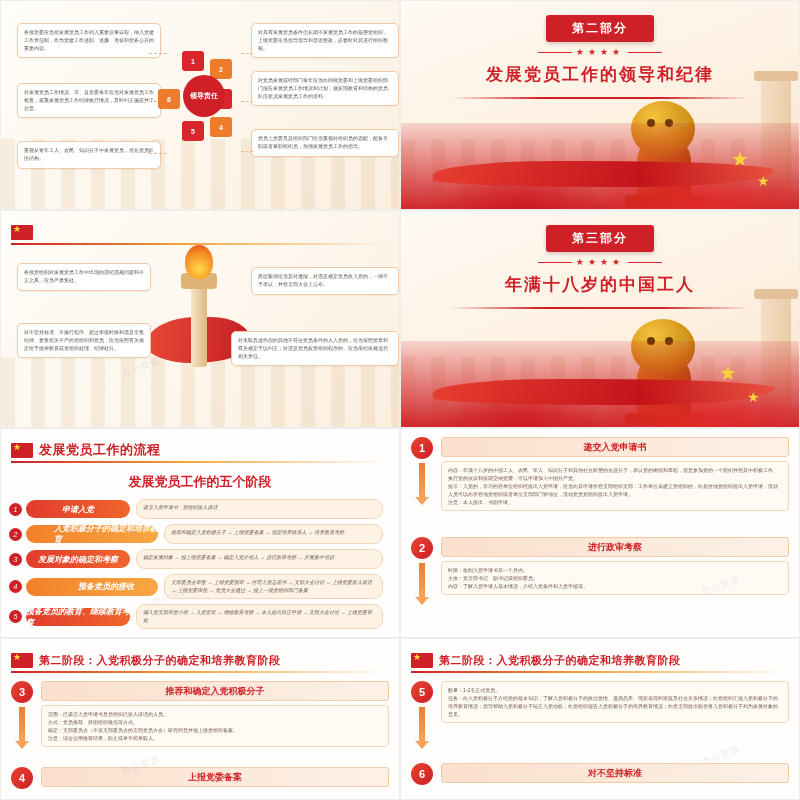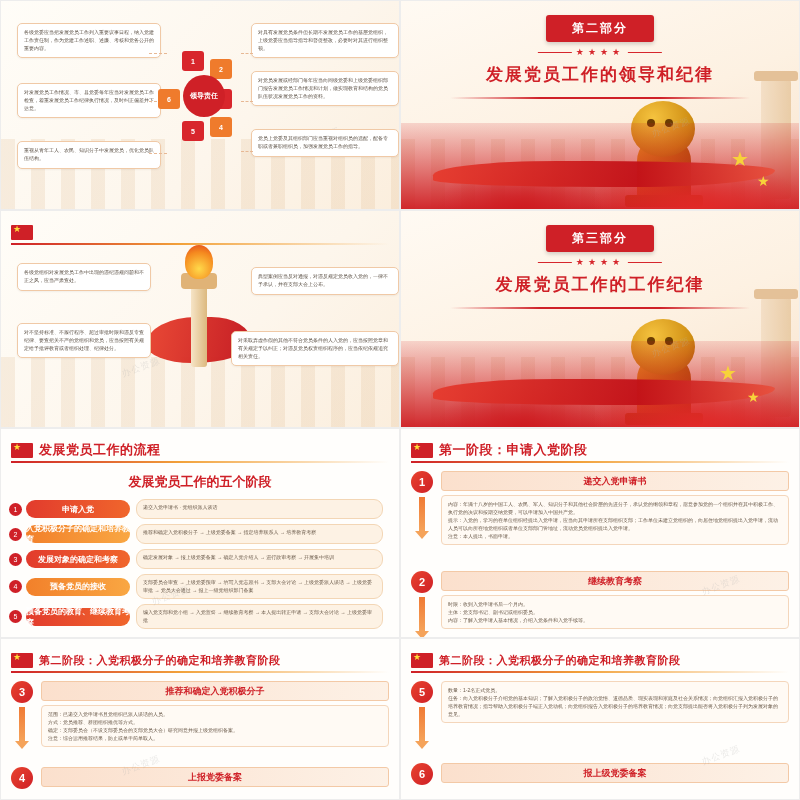--- a/index.html
+++ b/index.html
@@ -56,24 +56,24 @@
 
   
   .torch{position:absolute;left:150px;top:36px;width:96px;height:120px;}
   .torch .stick{position:absolute;left:40px;top:36px;width:16px;height:84px;background:linear-gradient(90deg,#f6e4c6,#dcb97f);border-radius:3px;}
   .torch .cup{position:absolute;left:30px;top:26px;width:36px;height:16px;background:#e0b377;border-radius:4px;}
   .torch .flame{position:absolute;left:34px;top:-2px;width:28px;height:34px;background:radial-gradient(circle at 50% 70%,#ffd94a,#f58a1f 60%,#e2431c);border-radius:50% 50% 45% 45%;}
   .torch .rib{position:absolute;left:-4px;top:70px;width:104px;height:46px;background:linear-gradient(100deg,#e8402c,#c2121a);border-radius:50% 40% 60% 45%/60% 55% 45% 40%;opacity:.95;}
 
   
   .s5title{text-align:center;color:#cf2027;font-size:13px;font-weight:bold;margin:10px 0 8px;}
-  .stagerow{display:flex;align-items:center;margin:0 16px 5px 8px;}
+  .stagerow{display:flex;align-items:center;margin:0 16px 5px 8px;font-style:italic;}
   .stagenum{width:13px;height:13px;border-radius:50%;background:#cf2027;color:#fff;font-size:7px;display:flex;align-items:center;justify-content:center;margin-right:4px;flex:0 0 auto;}
   .stagename{width:104px;height:18px;background:linear-gradient(90deg,#e23b2d,#f0662c);color:#fff;font-size:8px;font-weight:bold;display:flex;align-items:center;justify-content:center;border-radius:9px;margin-right:6px;flex:0 0 auto;}
-  .stagename.o{background:linear-gradient(90deg,#f2802a,#f9a743);}
+  .stagename.o{background:linear-gradient(90deg,#f2802a,#f9a743);padding-left:28px;}
   .stagedesc{flex:1;background:#fdf2e4;border:1px solid #f3d6b5;border-radius:9px;font-size:5px;color:#6a5a4a;padding:4px 6px;line-height:1.5;min-height:10px;}
 
   
   .stepbox{position:relative;margin:8px 10px 0 10px;}
   .stepnum{position:absolute;left:0;top:0;width:22px;height:22px;border-radius:50%;background:linear-gradient(135deg,#e8432e,#cf2027);color:#fff;font-size:11px;font-weight:bold;display:flex;align-items:center;justify-content:center;}
   .steparrow{position:absolute;left:8px;top:26px;width:6px;height:34px;background:linear-gradient(180deg,#f07a34,#f5a35a);}
   .steparrow:after{content:"";position:absolute;left:-4px;top:34px;border-left:7px solid transparent;border-right:7px solid transparent;border-top:8px solid #f5a35a;}
   .stephead{margin-left:30px;height:18px;background:linear-gradient(90deg,#fbe0cd,#fdf1e6);border:1px solid #f3c9a6;border-radius:3px;color:#cf2027;font-size:9px;font-weight:bold;display:flex;align-items:center;justify-content:center;}
   .stepbody{margin-left:30px;margin-top:4px;border:1px solid #f4d6bb;border-radius:4px;background:#fffaf4;padding:4px 6px;font-size:5px;line-height:1.6;color:#6a5a4a;}
 
@@ -149,21 +149,21 @@
     <div class="note" style="left:16px;top:52px;width:120px;">各级党组织对发展党员工作中出现的违纪违规问题和不正之风，应当严肃查处。</div>
     <div class="note" style="left:16px;top:112px;width:120px;">对不坚持标准、不履行程序、超过审批时限和违反专查纪律、要查把关不严的党组织和党员，应当按照有关规定给予批评教育或者组织处理、纪律处分。</div>
     <div class="note" style="left:250px;top:56px;width:134px;">典型案例应当反对通报，对违反规定党员收入党的，一律不予承认，并在支部大会上公布。</div>
     <div class="note" style="left:230px;top:120px;width:154px;">对采取弄虚作假的其他不符合党员条件的人入党的，应当按照党章和有关规定予以纠正；对违反党员权责组织程序的，应当依纪依规追究相关责任。</div>
     <div class="wm" style="left:120px;top:150px;">办公资源</div>
   </div>
 
   <div class="slide cover">
     <div class="badge">第三部分</div>
     <div class="stars"><span class="bar"></span>★★★★<span class="bar"></span></div>
-    <div class="ctitle">发展党员工作的工作纪律</div>
+    <div class="ctitle">年满十八岁的中国工人</div>
     <div class="uline"></div>
     <div class="wall"></div>
     <div class="pillar"></div>
     <div class="lion">
       <div class="body"></div>
         <div class="head"></div>
         <div class="eye e1"></div>
         <div class="eye e2"></div>
         <div class="base"></div>
     </div>
@@ -203,39 +203,34 @@
     </div>
     <div class="stagerow">
       <span class="stagenum">5</span>
       <span class="stagename">预备党员的教育、继续教育考察</span>
       <span class="stagedesc">编入党支部和党小组 → 入党宣誓 → 继续教育考察 → 本人提出转正申请 → 支部大会讨论 → 上级党委审批</span>
     </div>
     <div class="wm" style="left:150px;top:160px;">办公资源</div>
   </div>
 
   <div class="slide bg-white">
-    <div class="hdr">
-      <span class="flag"></span>
-      <span class="htxt">第一阶段：申请入党阶段</span>
-      <span class="hline"></span>
-    </div>
     <div class="stepbox" style="height:92px;">
       <div class="stepnum">1</div>
       <div class="steparrow"></div>
       <div class="stephead">递交入党申请书</div>
       <div class="stepbody">
         <span class="lbl">内容：年满十八岁的中国工人、农民、军人、知识分子和其他社会阶层的先进分子，承认党的纲领和章程，愿意参加党的一个组织并在其中积极工作、执行党的决议和按期交纳党费，可以申请加入中国共产党。</span>
         <span class="lbl">提示：入党的，学习的在单位组织经提出入党申请，应当向其申请所在支部组织支部；工作单位未建立党组织的，向居住地党组织提出入党申请，流动人员可以向所在地党组织或者单位支部部门管地址，流动党员党组织提出入党申请。</span>
         <span class="lbl">注意：本人提出，书面申请。</span>
       </div>
     </div>
     <div class="stepbox" style="height:60px;">
       <div class="stepnum">2</div>
       <div class="steparrow"></div>
-      <div class="stephead">继续教育考察</div>
+      <div class="stephead">进行政审考察</div>
       <div class="stepbody">
         <span class="lbl">时限：收到入党申请书后一个月内。</span>
         <span class="lbl">主体：党支部书记、副书记或组织委员。</span>
         <span class="lbl">内容：了解入党申请人基本情况，介绍入党条件和入党手续等。</span>
       </div>
     </div>
     <div class="wm" style="left:300px;top:150px;">办公资源</div>
   </div>
 
   <div class="slide bg-white">
@@ -271,18 +266,18 @@
     <div class="stepbox" style="height:74px;">
       <div class="stepnum">5</div>
       <div class="steparrow"></div>
       <div class="stepbody">
         <span class="lbl">数量：1-2名正式党员。</span>
         <span class="lbl">任务：向入党积极分子介绍党的基本知识；了解入党积极分子的政治觉悟、道德品质、现实表现和家庭及社会关系情况；向党组织汇报入党积极分子的培养教育情况；指导帮助入党积极分子端正入党动机；向党组织报告入党积极分子的培养教育情况；向党支部提出能否将入党积极分子列为发展对象的意见。</span>
       </div>
     </div>
     <div class="stepbox">
       <div class="stepnum">6</div>
-      <div class="stephead">报上级党委备案</div>
+      <div class="stephead">对不坚持标准</div>
     </div>
     <div class="wm" style="left:300px;top:110px;">办公资源</div>
   </div>
 
 </div>
 
 </body></html>

